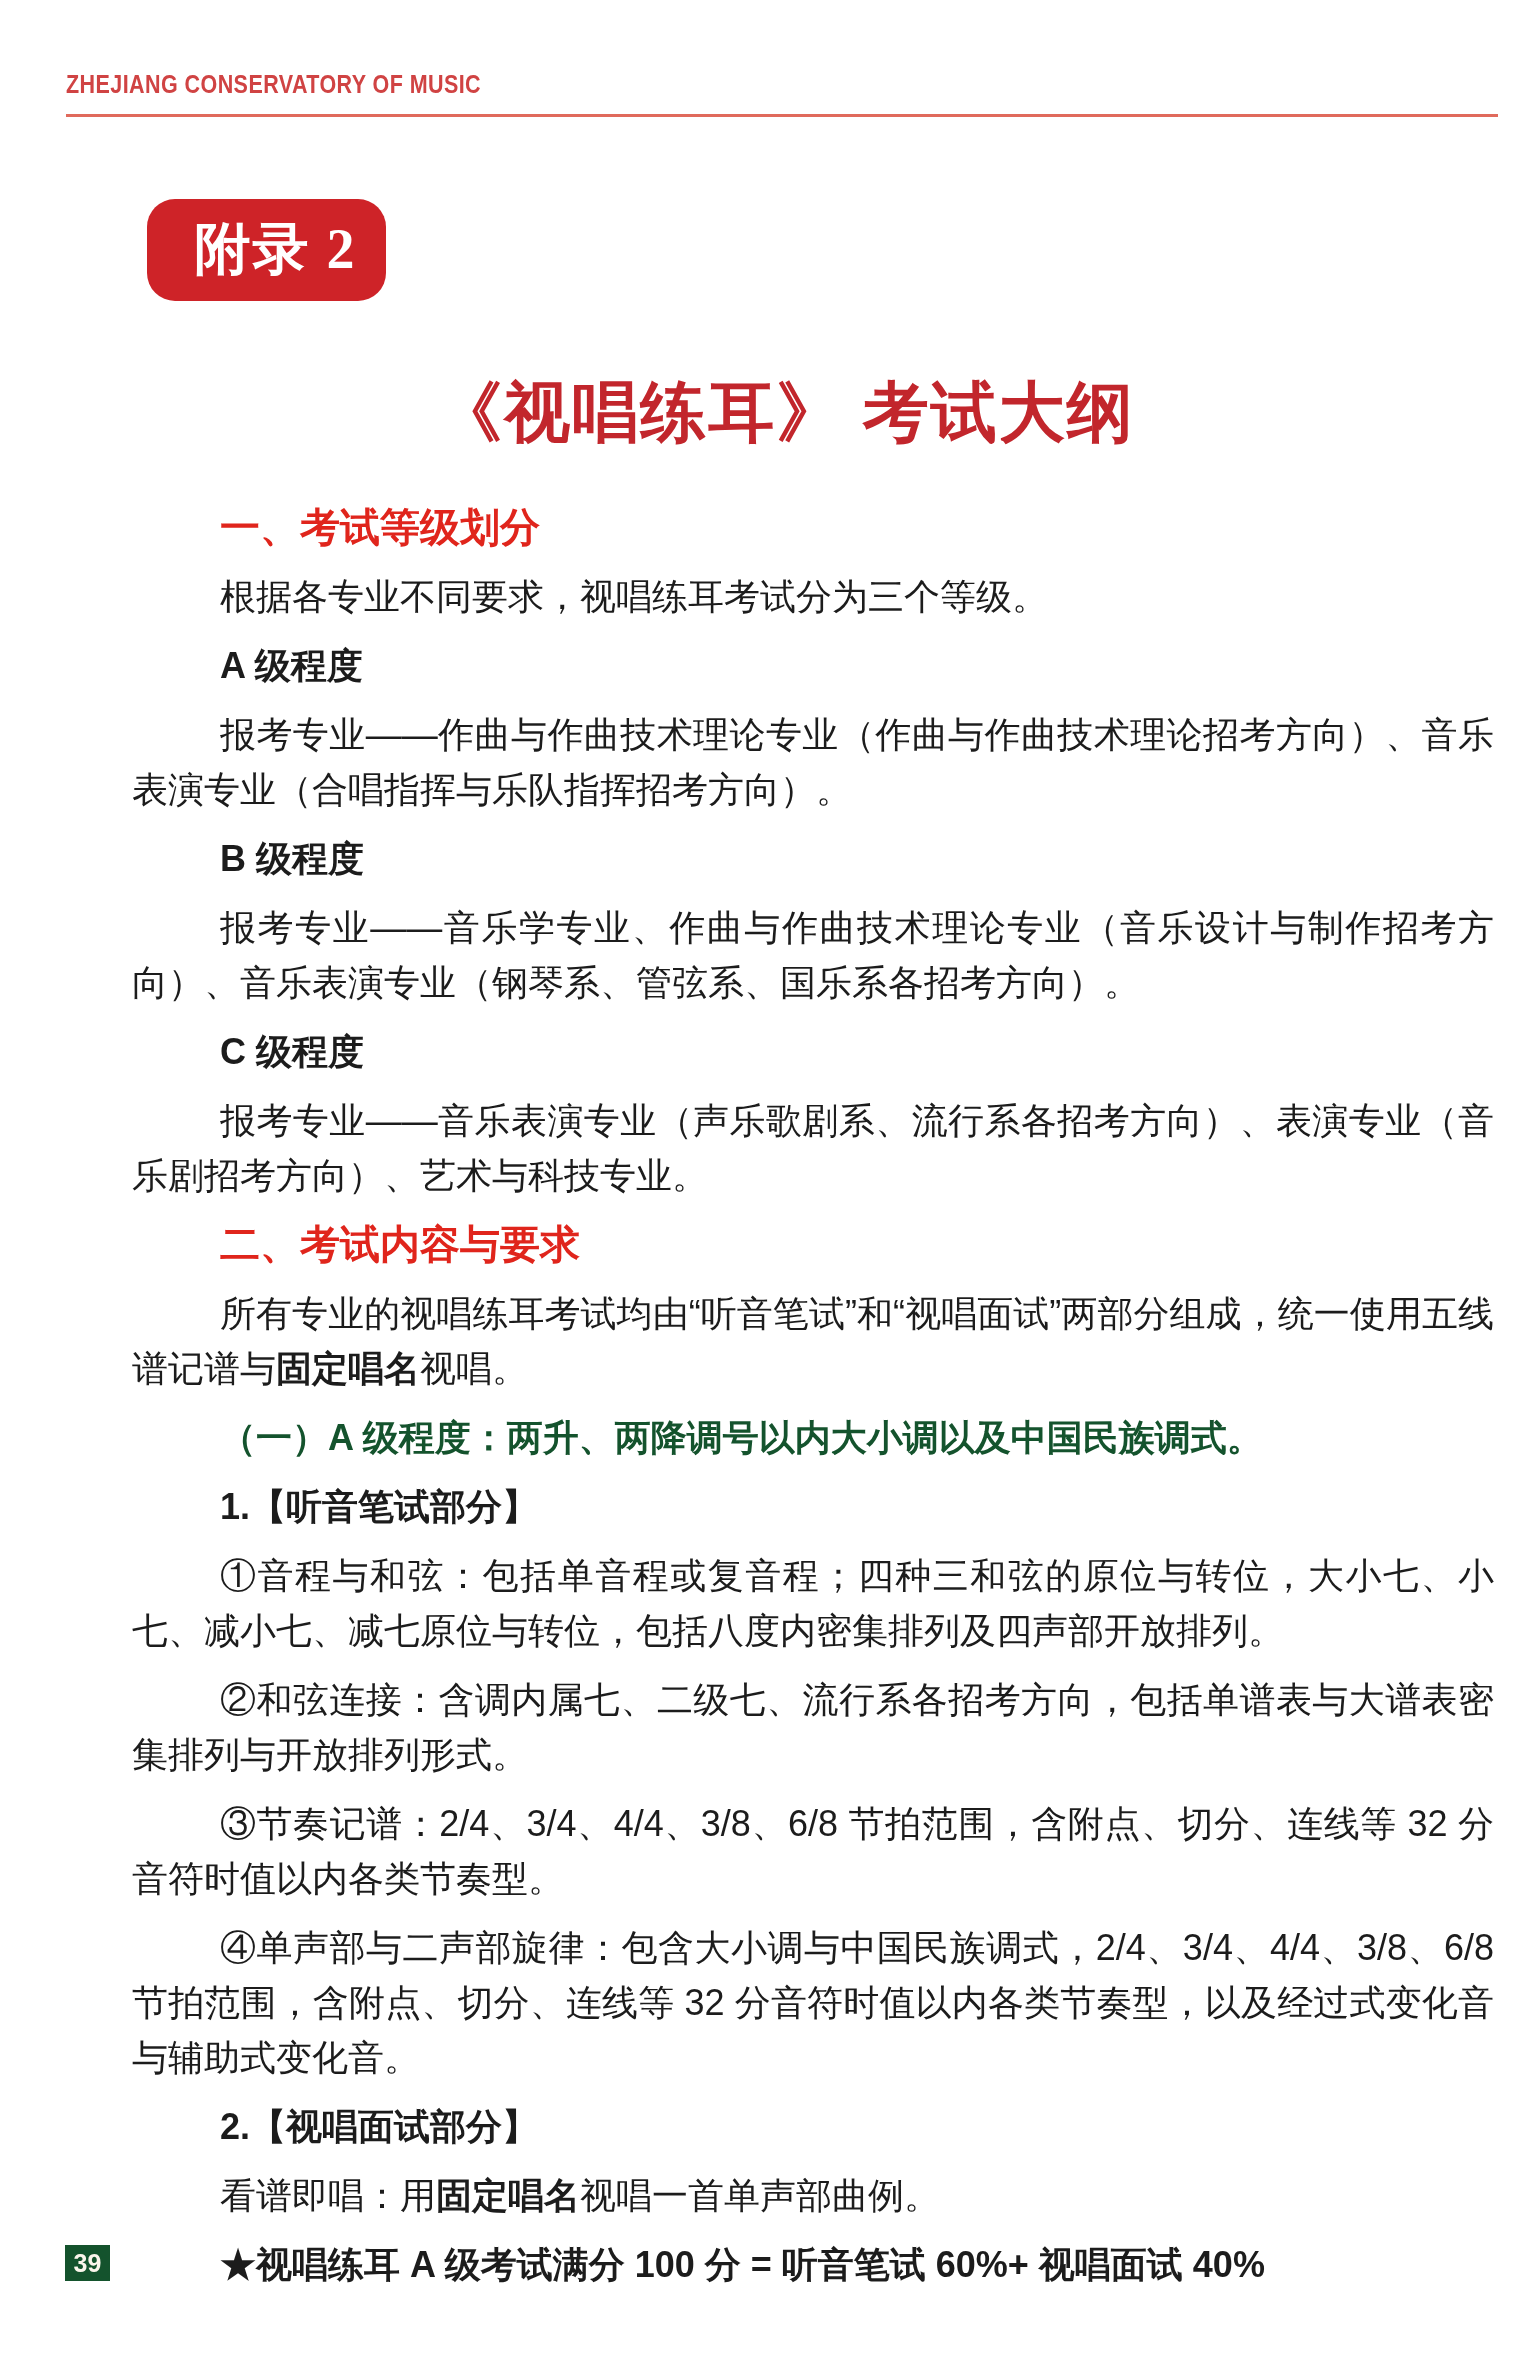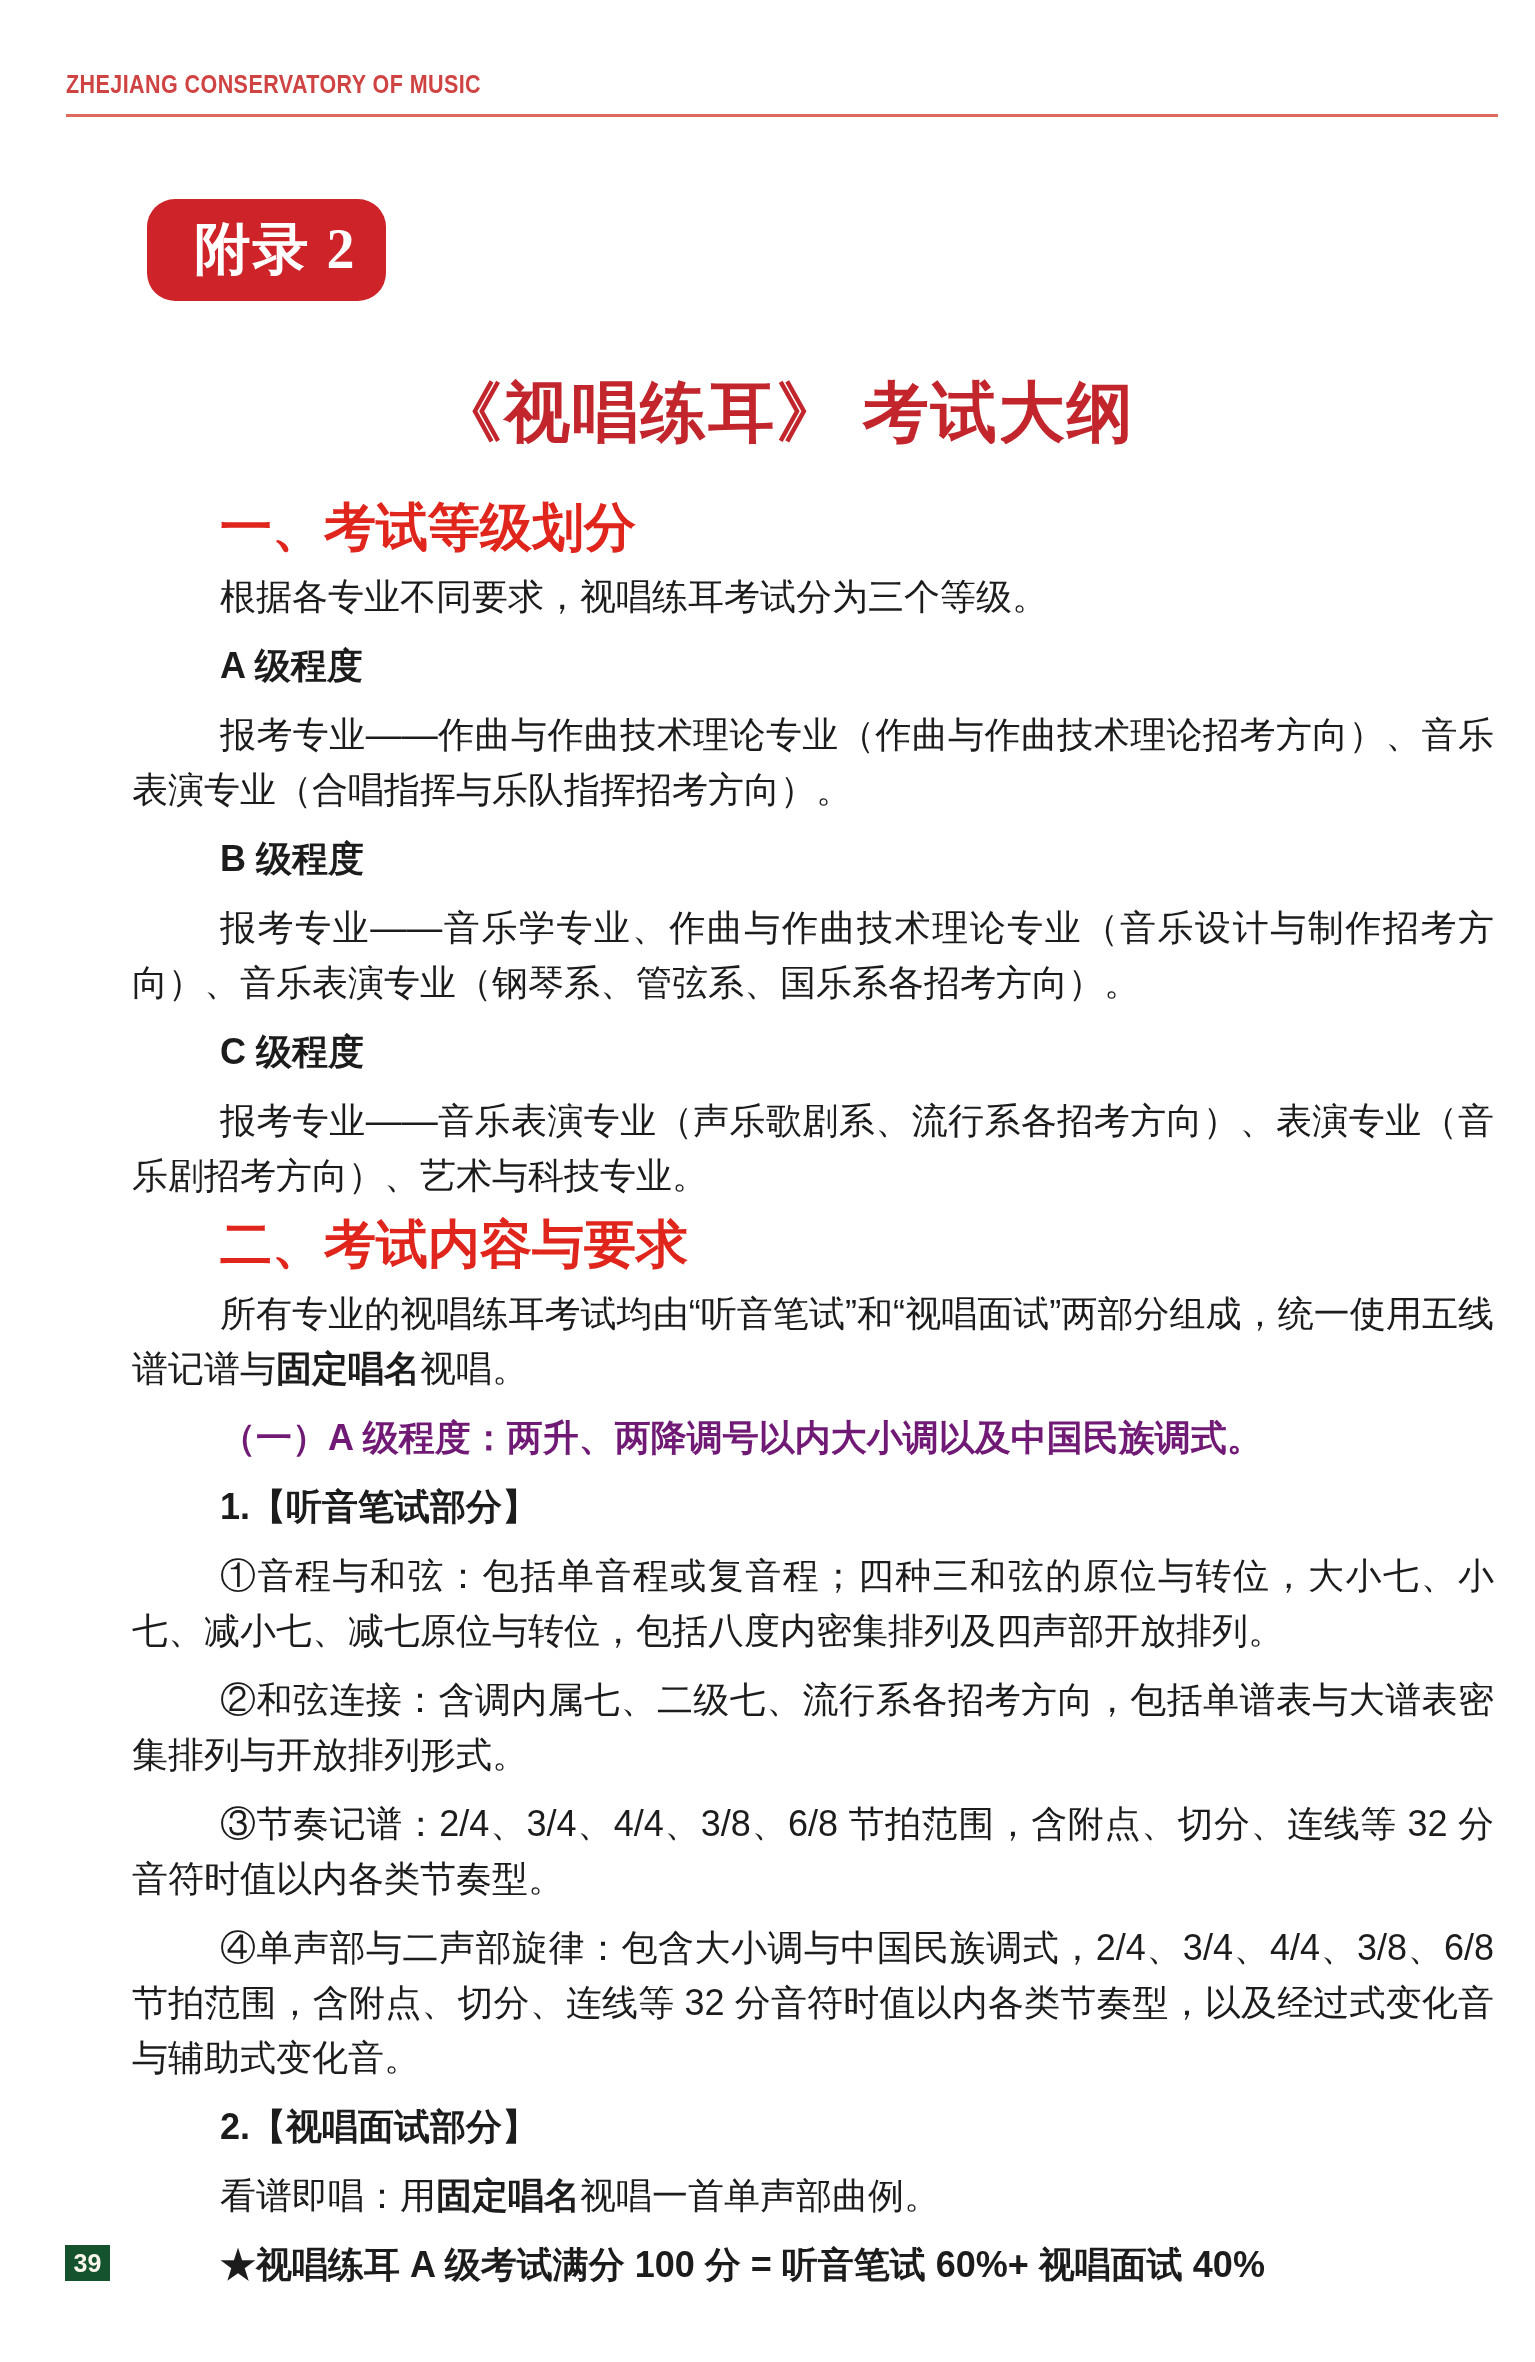--- a/index.html
+++ b/index.html
@@ -76,25 +76,25 @@
     text-align:justify;
   }
   .body-col > * {
     margin:0 0 14px 0;
     text-indent:88px;
     font-size:36px;
     font-weight:normal;
   }
   .h2red {
     color:#E0251C;
-    font-size:52px;
+    font-size:40px;
     font-weight:bold;
   }
   .subred {
-    color:#701a75;
+    color:#14532d;
     font-weight:bold;
   }
   .pbold { font-weight:bold; }
   .inline-bold { font-weight:bold; }
   .page-number {
     position:absolute;
     left:65px;
     top:2245px;
     width:45px;
     height:36px;

